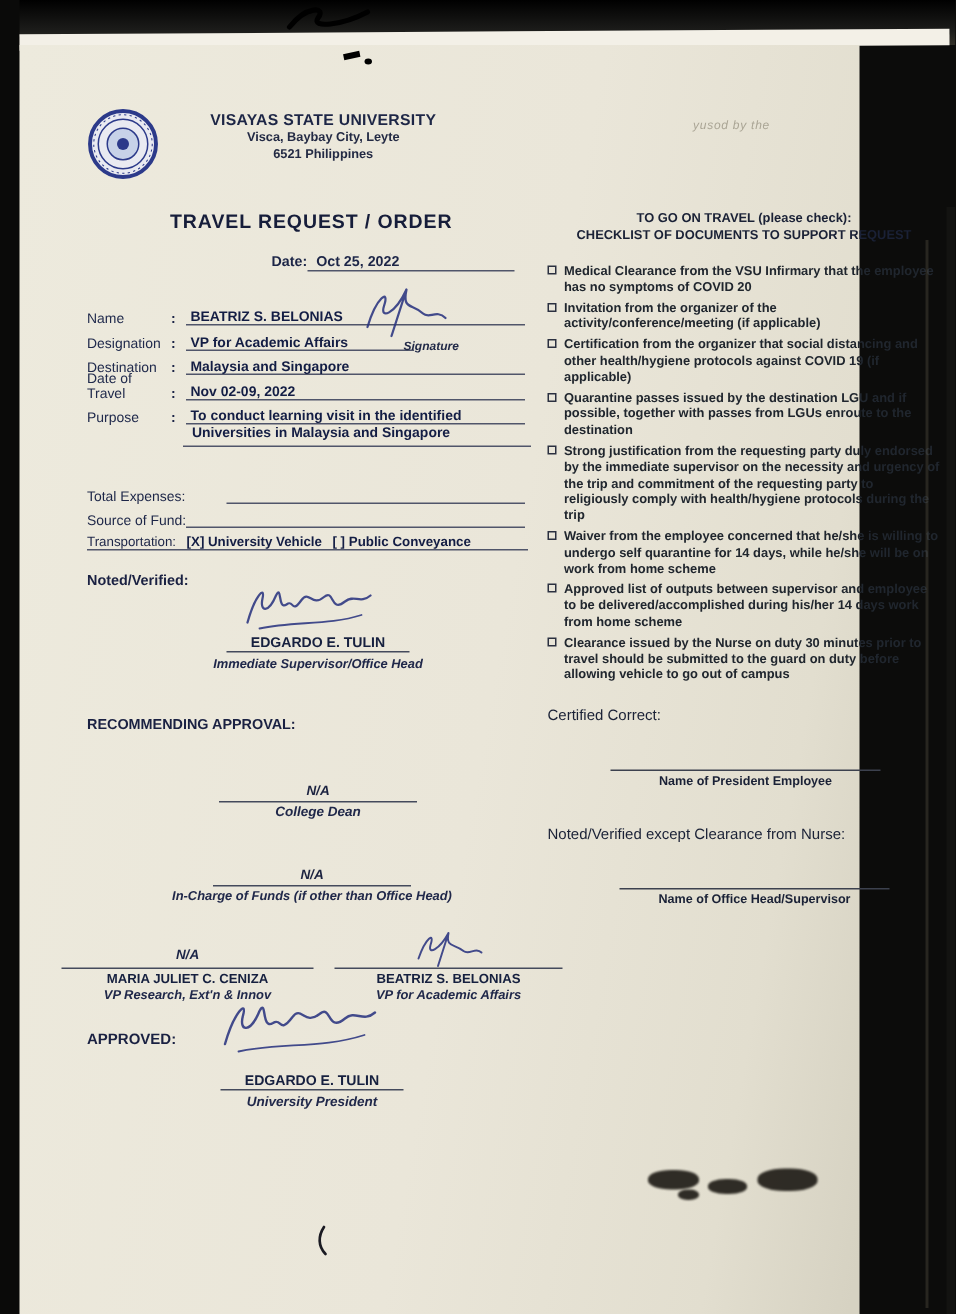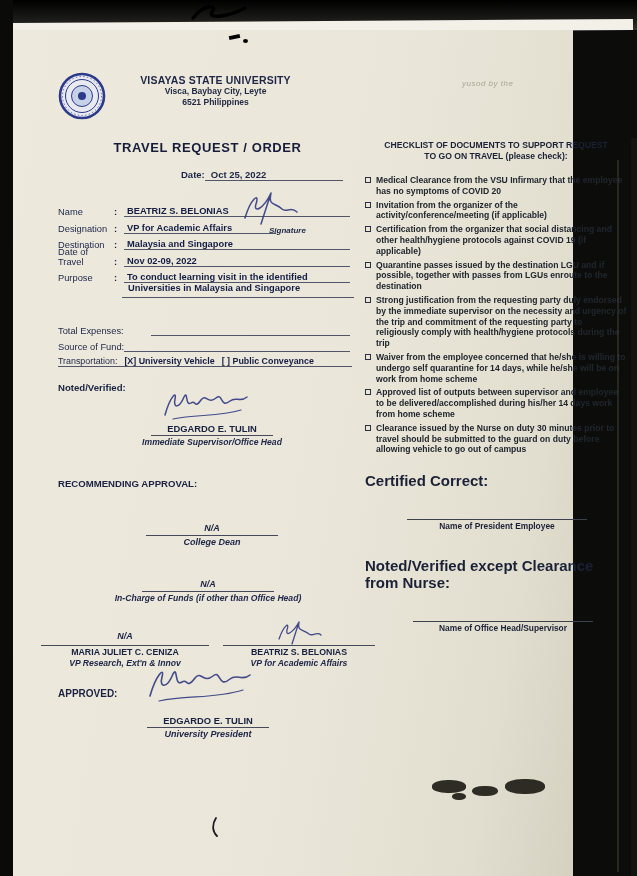--- a/index.html
+++ b/index.html
@@ -63,21 +63,21 @@
   .rec-cell { text-align:center; }
   .sig-space { border-bottom:1px solid #444a5c; display:flex; align-items:flex-end; justify-content:center; }
   .rec-name { font-size:8.8px; font-weight:700; color:#16203f; margin-top:1px; }
   
   .right-col { left:352px; top:110px; width:262px; }
   .chk-title { text-align:center; font-size:8.6px; font-weight:700; color:#1a2136; line-height:11px; }
   .chk-list { margin-top:13px; }
   .chk-item { display:flex; gap:5px; margin-bottom:3px; }
   .cb { width:6px; height:6px; border:1.2px solid #2b3040; margin-top:2px; flex:none; }
   .chk-text { font-size:8.6px; font-weight:700; color:#20262e; line-height:10.8px; }
-  .cert-label { margin-top:17px; font-size:15px; font-weight:700; color:#1a2136; }
+  .cert-label { margin-top:17px; font-size:10px; font-weight:400; color:#1a2136; }
   .rc-line { margin:30px 0 0 42px; width:180px; border-top:1px solid #3c414e; text-align:center; }
   .rc-line-label { font-size:8.4px; font-weight:700; color:#1a2136; margin-top:1px; }
   .ink { stroke:#2a3480; fill:none; stroke-linecap:round; opacity:.88; }
 </style>
 </head>
 <body>
 
 <div class="edge-top"></div>
 <div class="edge-left"></div>
 <div class="paper-sliver"></div>
@@ -197,22 +197,22 @@
   <svg class="abs" style="left:132px; top:630px;" width="110" height="46" viewBox="0 0 110 46">
     <path class="ink" stroke-width="1.6" d="M5,36 C11,15 20,6 17,17 C14,28 22,29 28,14 C33,5 29,27 37,22 C43,18 41,30 50,18 C56,10 58,24 68,16 C76,9 73,29 85,19 C92,13 97,22 105,15"></path>
     <path class="ink" stroke-width="1.2" d="M14,41 C42,35 70,39 98,30"></path>
   </svg>
   <div class="abs sig-block" style="left:105px; top:680px; width:180px;">
     <span class="sig-name">EDGARDO E. TULIN</span>
     <div class="sig-role" style="font-size:9px;">University President</div>
   </div>
 
   <div class="abs right-col">
+    <div class="chk-title">TO GO ON TRAVEL (please check):</div>
     <div class="chk-title">CHECKLIST OF DOCUMENTS TO SUPPORT REQUEST</div>
-    <div class="chk-title">TO GO ON TRAVEL (please check):</div>
 
     <div class="chk-list">
       <div class="chk-item">
         <span class="cb"></span>
         <span class="chk-text">Medical Clearance from the VSU Infirmary that the employee has no symptoms of COVID 20</span>
       </div>
       <div class="chk-item">
         <span class="cb"></span>
         <span class="chk-text">Invitation from the organizer of the activity/conference/meeting (if applicable)</span>
       </div>

